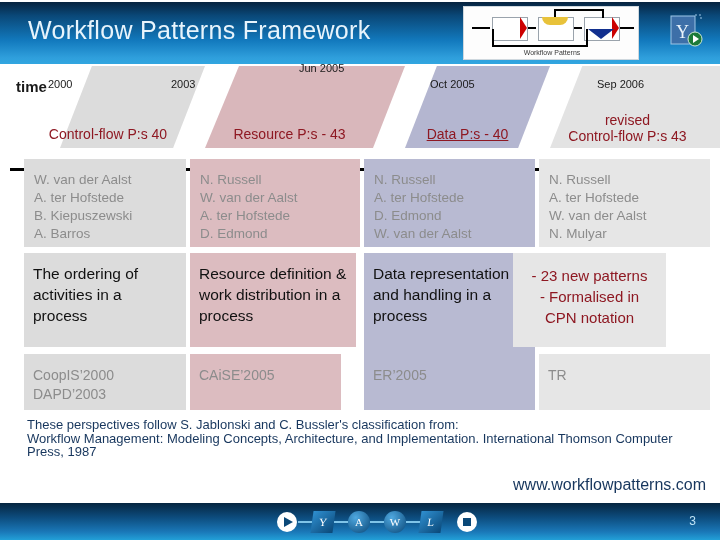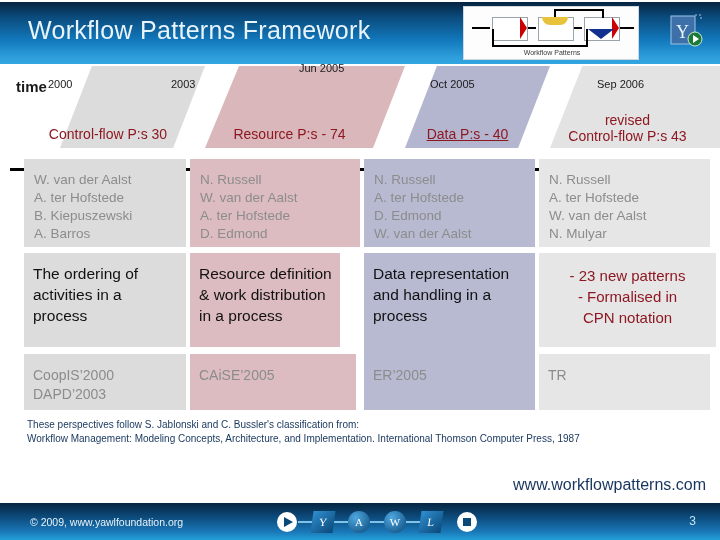--- a/index.html
+++ b/index.html
@@ -49,21 +49,21 @@
   .plabel{position:absolute;font-size:14px;color:#8e1822;white-space:nowrap;text-align:center;}
   
   .cellbox{position:absolute;box-sizing:border-box;}
   .authors{font-size:13.5px;color:#8c8c8c;line-height:18px;padding:12px 0 0 10px;}
   .descr{font-size:15.5px;color:#111;line-height:21px;padding:10px 8px 0 9px;}
   .conf{font-size:14px;color:#8c8c8c;line-height:19px;padding:12px 0 0 9px;}
   .descr-red{font-size:15px;color:#8e1822;line-height:21px;padding:12px 0 0 0;text-align:center;}
   
   #footnote{
     position:absolute;left:27px;top:418px;width:680px;
-    font-size:10px;color:#17365d;line-height:13.5px;
+    font-size:13px;color:#17365d;line-height:13.5px;
   }
   #weburl{
     position:absolute;right:14px;top:476px;font-size:16px;color:#17365d;
   }
   
   #footer{
     position:absolute;left:0;top:503px;width:720px;height:37px;
     background:linear-gradient(to bottom,#062540 0%,#0d4d7f 40%,#1a78b8 78%,#22a0d8 100%);
   }
   #copy{position:absolute;left:30px;top:13px;font-size:10.5px;color:#e6f2fa;}
@@ -141,22 +141,22 @@
 </div>
 
 <div id="time-label">time</div>
 
 <div class="yearlbl" style="left:48px;top:78px;">2000</div>
 <div class="yearlbl" style="left:171px;top:78px;">2003</div>
 <div class="yearlbl" style="left:299px;top:62px;">Jun 2005</div>
 <div class="yearlbl" style="left:430px;top:78px;">Oct 2005</div>
 <div class="yearlbl" style="left:597px;top:78px;">Sep 2006</div>
 
-<div class="plabel" style="left:28px;top:126px;width:160px;">Control-flow P:s 30</div>
-<div class="plabel" style="left:212px;top:126px;width:155px;">Resource P:s - 74</div>
+<div class="plabel" style="left:28px;top:126px;width:160px;">Control-flow P:s 40</div>
+<div class="plabel" style="left:212px;top:126px;width:155px;">Resource P:s - 43</div>
 <div class="plabel" style="left:390px;top:126px;width:155px;text-decoration:underline;">Data P:s - 40</div>
 <div class="plabel" style="left:540px;top:112px;width:175px;white-space:pre-line;line-height:16px;">revised
 Control-flow P:s 43</div>
 
 <div class="cellbox authors" style="left:24px;top:159px;width:162px;height:88px;background:#dcdcdc;white-space:pre-line;">W. van der Aalst
 A. ter Hofstede
 B. Kiepuszewski
 A. Barros</div>
 <div class="cellbox authors" style="left:190px;top:159px;width:170px;height:88px;background:#dcbcc0;white-space:pre-line;">N. Russell
 W. van der Aalst
@@ -165,41 +165,40 @@
 <div class="cellbox authors" style="left:364px;top:159px;width:171px;height:88px;background:#b8bad2;white-space:pre-line;">N. Russell
 A. ter Hofstede
 D. Edmond
 W. van der Aalst</div>
 <div class="cellbox authors" style="left:539px;top:159px;width:171px;height:88px;background:#e6e6e6;white-space:pre-line;">N. Russell
 A. ter Hofstede
 W. van der Aalst
 N. Mulyar</div>
 
 <div class="cellbox descr" style="left:24px;top:253px;width:162px;height:94px;background:#dcdcdc;">The ordering of activities in a process</div>
-<div class="cellbox descr" style="left:190px;top:253px;width:150px;height:94px;background:#dcbcc0;">Resource definition &amp; work distribution in a process</div>
+<div class="cellbox descr" style="left:190px;top:253px;width:166px;height:94px;background:#dcbcc0;">Resource definition &amp; work distribution in a process</div>
 <div class="cellbox descr" style="left:364px;top:253px;width:171px;height:110px;background:#b8bad2;">Data representation and handling in a process</div>
-<div class="cellbox descr-red" style="left:539px;top:253px;width:177px;height:94px;background:#e6e6e6;white-space:pre-line;">- 23 new patterns
+<div class="cellbox descr-red" style="left:513px;top:253px;width:153px;height:94px;background:#e6e6e6;white-space:pre-line;">- 23 new patterns
 - Formalised in
    CPN notation</div>
 
 <div class="cellbox conf" style="left:24px;top:354px;width:162px;height:56px;background:#dcdcdc;white-space:pre-line;">CoopIS’2000
 DAPD’2003</div>
-<div class="cellbox conf" style="left:190px;top:354px;width:166px;height:56px;background:#dcbcc0;white-space:pre-line;">CAiSE’2005</div>
+<div class="cellbox conf" style="left:190px;top:354px;width:151px;height:56px;background:#dcbcc0;white-space:pre-line;">CAiSE’2005</div>
 <div class="cellbox conf" style="left:364px;top:354px;width:171px;height:56px;background:#b8bad2;white-space:pre-line;">ER’2005</div>
 <div class="cellbox conf" style="left:539px;top:354px;width:171px;height:56px;background:#e6e6e6;white-space:pre-line;">TR</div>
 
 <div id="footnote">
   <div>These perspectives follow S. Jablonski and C. Bussler's classification from:</div>
   <div>Workflow Management: Modeling Concepts, Architecture, and Implementation. International Thomson Computer Press, 1987</div>
 </div>
 
 <div id="weburl">www.workflowpatterns.com</div>
 
 <div id="footer">
-  <div id="copy">© 2009, www.yawlfoundation.org</div>
 
   <div id="yawl-strip">
     <div class="ylink" style="left:22px;width:14px;"></div>
     <div class="ylink" style="left:58px;width:14px;"></div>
     <div class="ylink" style="left:94px;width:14px;"></div>
     <div class="ylink" style="left:130px;width:14px;"></div>
 
     <div class="ybtn" style="left:0;">
       <svg width="22" height="22" viewBox="0 0 22 22">
           <circle cx="11" cy="11" r="10" fill="#ffffff"></circle>

